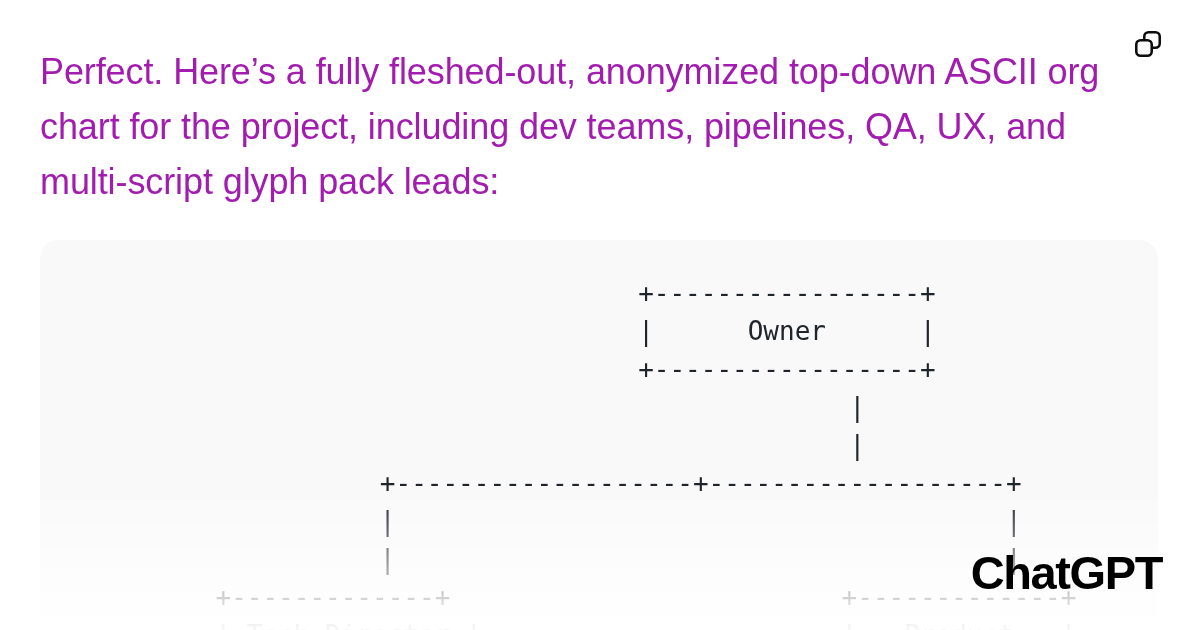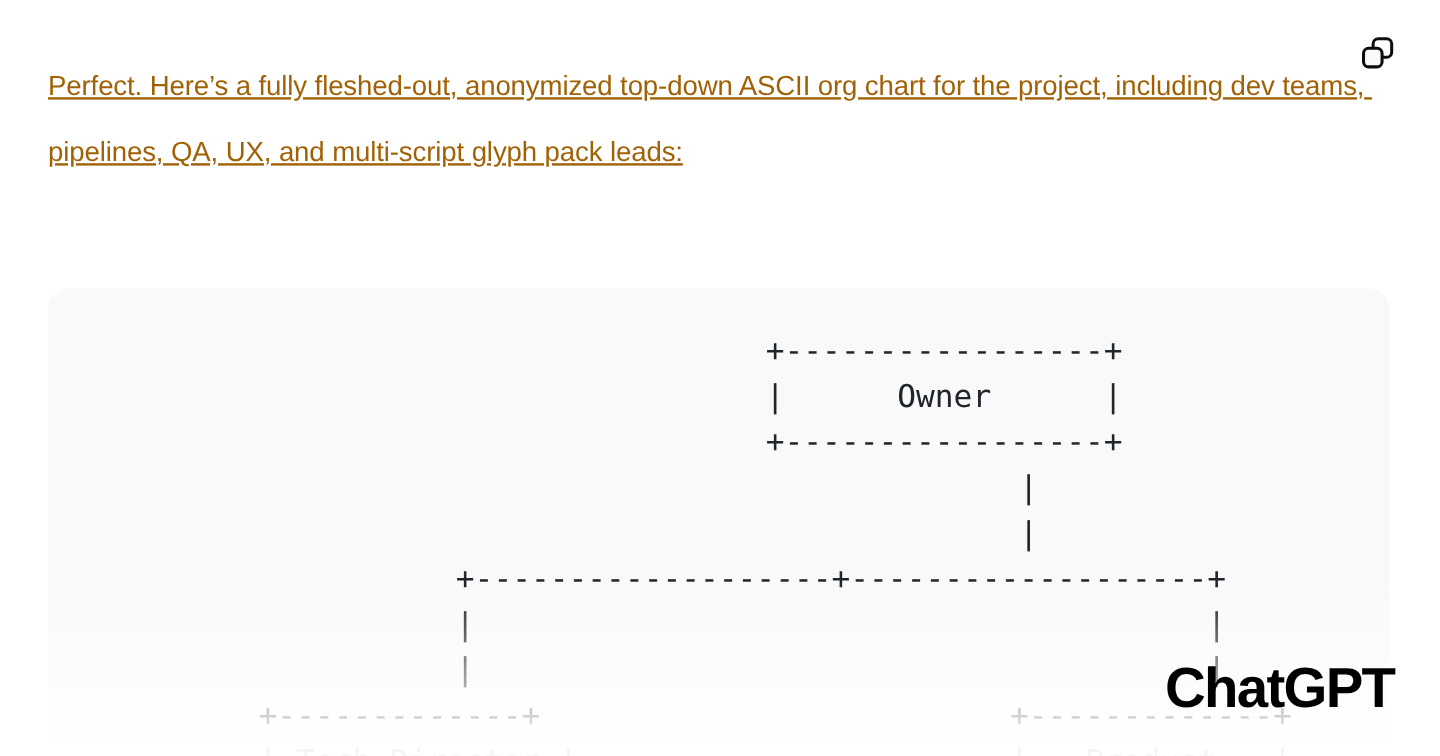--- a/index.html
+++ b/index.html
@@ -14,26 +14,25 @@
     font-family: "Liberation Sans", sans-serif;
     position: relative;
   }
 
   
   #intro-text {
     position: absolute;
     left: 40px;
     top: 44px;
     width: 1110px;
-    font-size: 23px;
+    font-size: 36px;
     line-height: 55px;
-    color: #a16207;
+    color: #a21caf;
     letter-spacing: -0.1px;
     white-space: pre-wrap;
-    text-decoration: underline;
   }
 
   
   #ascii-card {
     position: absolute;
     left: 40px;
     top: 240px;
     width: 1118px;
     height: 390px;
     background: #f9f9f9;

